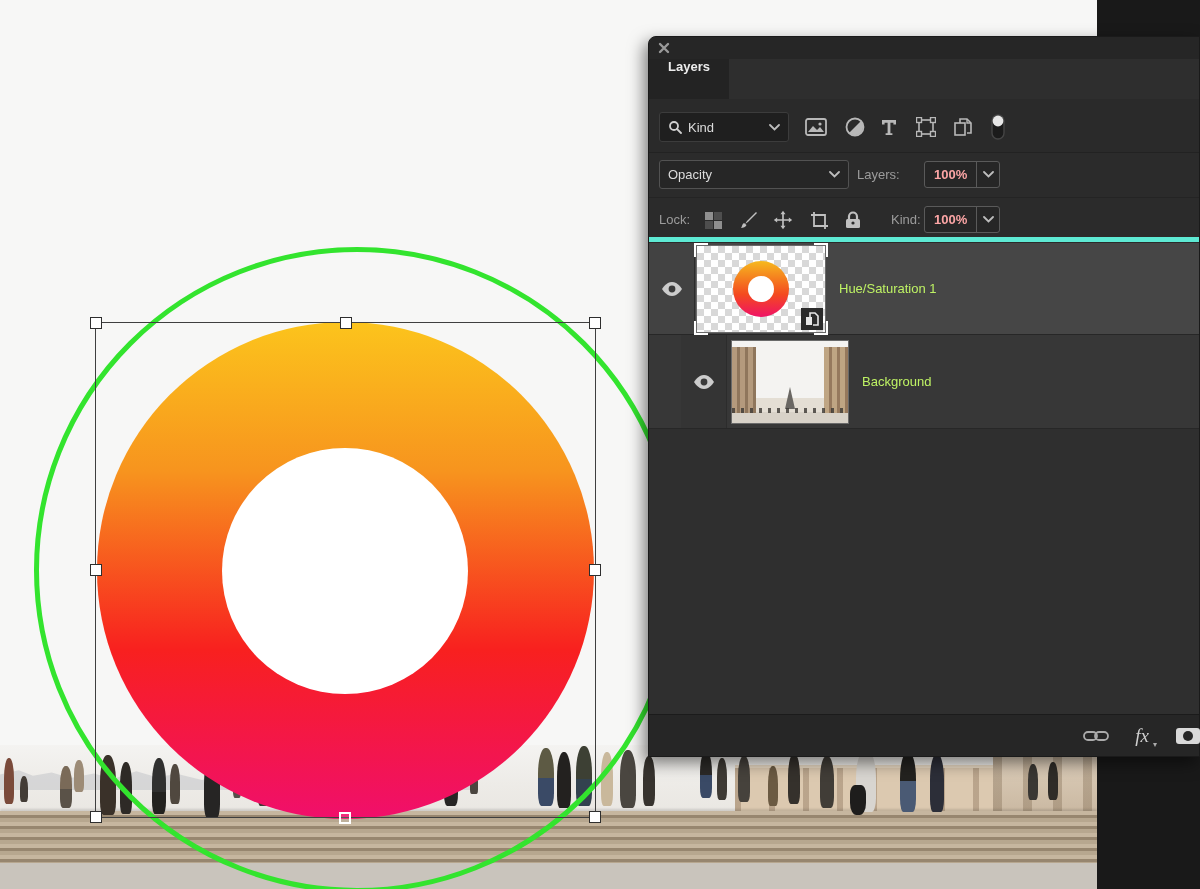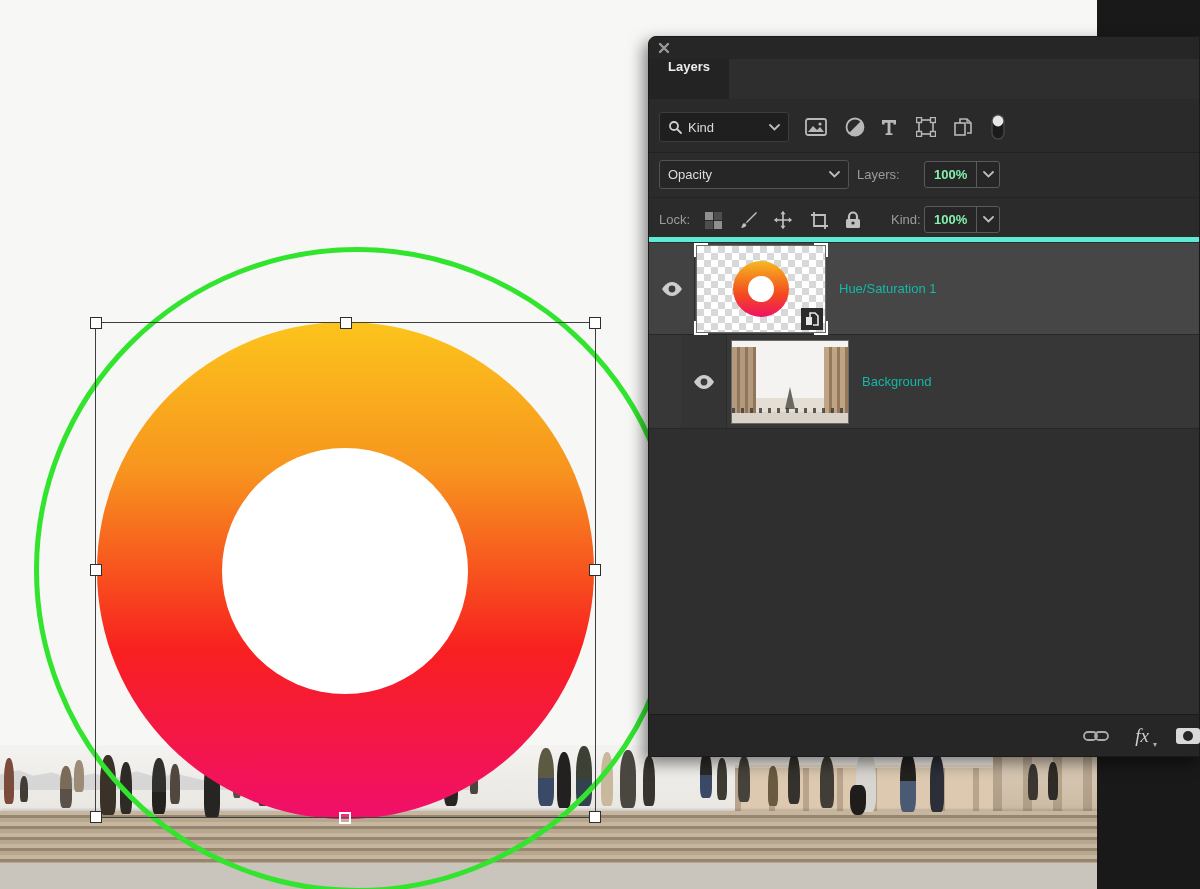--- a/index.html
+++ b/index.html
@@ -56,38 +56,38 @@
   #kind-box { position:absolute; left:10px; top:13px; width:130px; height:30px; background:#1f1f1f;
               border:1px solid #3c3c3c; border-radius:3px; display:flex; align-items:center; gap:6px; padding:0 8px; }
   #kind-box .grow { flex:1; }
   .ficon { position:absolute; top:15px; width:26px; height:26px; display:flex; align-items:center; justify-content:center; color:#b8b8b8; }
   #blend-row { position:absolute; left:0; top:117px; right:0; height:44px; border-bottom:1px solid #242424; }
   #blend-select { position:absolute; left:10px; top:6px; width:190px; height:29px; background:#262626;
                   border:1px solid #525252; border-radius:3px; display:flex; align-items:center; padding:0 8px; }
   #blend-select .grow { flex:1; }
   .small-label { color:#9c9c9c; }
   .val-box { height:27px; border:1px solid #5a5a5a; border-radius:3px; display:flex; align-items:center; background:#262626; }
-  .val-box .num { padding:0 9px; color:#86efac; font-weight:bold; }
+  .val-box .num { padding:0 9px; color:#fca5a5; font-weight:bold; }
   .val-box .sep { width:1px; align-self:stretch; background:#5a5a5a; }
   .val-box .chev { width:22px; display:flex; align-items:center; justify-content:center; color:#b8b8b8; }
   #opacity-label { position:absolute; left:208px; top:13px; }
   #opacity-box { position:absolute; left:275px; top:7px; }
   #lock-row { position:absolute; left:0; top:161px; right:0; height:44px; border-bottom:5px solid #5eead4; }
   #lock-label { position:absolute; left:10px; top:14px; }
   .licon { position:absolute; top:10px; width:24px; height:24px; display:flex; align-items:center; justify-content:center; color:#c0c0c0; }
   #fill-label { position:absolute; left:242px; top:14px; }
   #fill-box { position:absolute; left:275px; top:8px; }
 
   #layers-list { position:absolute; left:0; top:206px; right:0; bottom:42px; background:#2f2f2f; }
   .layer-row { position:relative; width:100%; display:flex; align-items:stretch; border-bottom:1px solid #272727; }
   #row-hue { height:92px; background:#464646; }
   #row-bg { height:94px; background:#373737;padding-left:32px; }
   .eye-col { width:46px; display:flex; align-items:center; justify-content:center;
              border-right:1px solid #2c2c2c; background:rgba(0,0,0,.05); }
-  .layer-name { align-self:center; margin-left:14px; color:#14b8a6; }
+  .layer-name { align-self:center; margin-left:14px; color:#bef264; }
 
   #thumb-hue { position:relative; align-self:center; margin-left:2px; width:128px; height:86px;
                background:conic-gradient(#d8d8d8 0 25%, #ffffff 0 50%, #d8d8d8 0 75%, #ffffff 0);
                background-size:14px 14px; outline:1px solid #6a6a6a; }
   .mini-donut { position:absolute; left:36px; top:15px; width:56px; height:56px; border-radius:50%;
                 background:linear-gradient(180deg,#f6b91f 0%,#f4491f 60%,#ef1266 100%); }
   .mini-hole { position:absolute; left:15px; top:15px; width:26px; height:26px; border-radius:50%; background:#fff; }
   .corner { position:absolute; width:14px; height:14px; border:2px solid #ffffff; }
   .corner.tl { left:-3px; top:-3px; border-right:none; border-bottom:none; }
   .corner.tr { right:-3px; top:-3px; border-left:none; border-bottom:none; }

